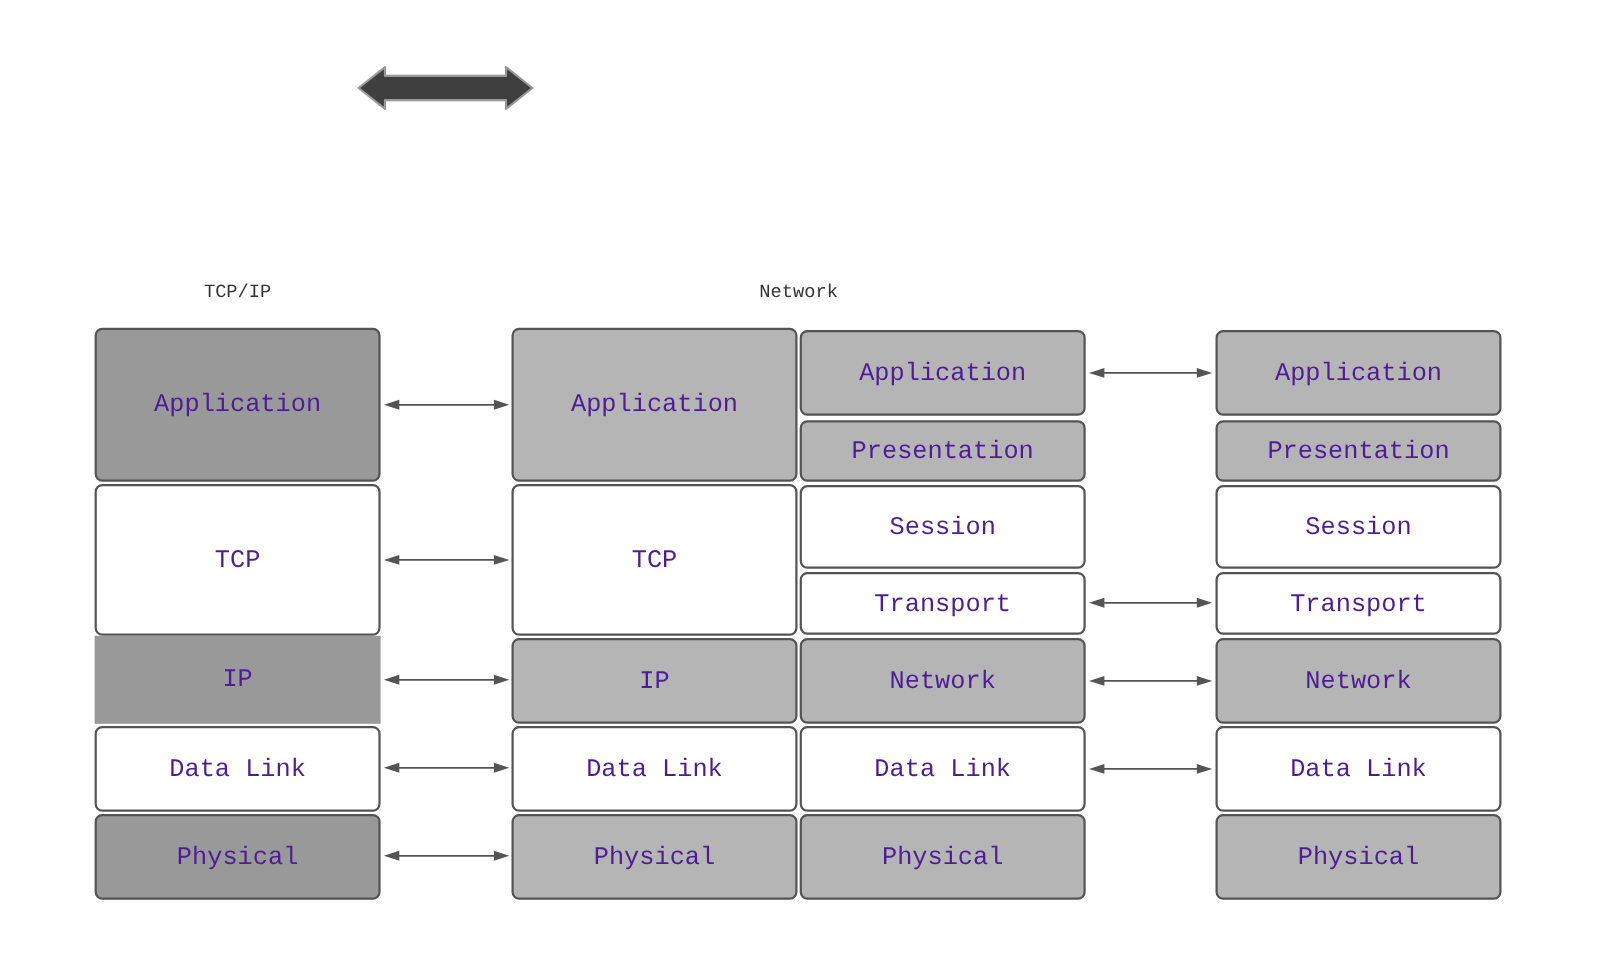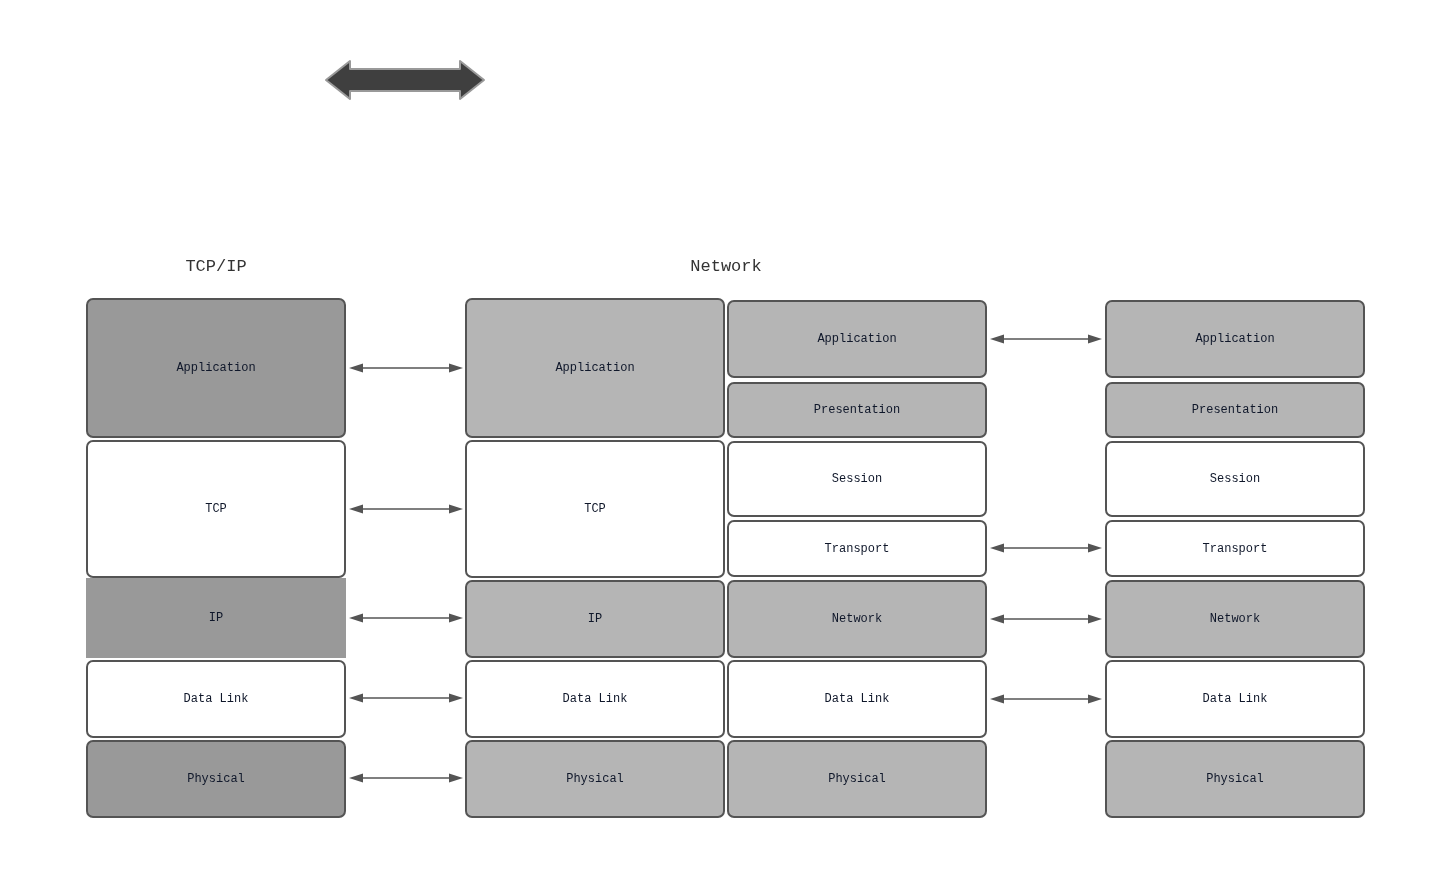--- a/index.html
+++ b/index.html
@@ -9,21 +9,21 @@
     color:#333333;overflow:hidden;
   }
   .col-header{
     position:absolute;height:20px;display:flex;align-items:center;justify-content:center;
     font-size:17px;color:#333333;
   }
   .box{
     position:absolute;box-sizing:border-box;
     border:2px solid #545454;border-radius:7px;
     display:flex;align-items:center;justify-content:center;
-    font-size:12px;color:#0f172a;text-align:center;
+    font-size:23px;color:#4c1d95;text-align:center;
   }
   .box.dark{background:#999999;}
   .box.light{background:#b5b5b5;}
   .box.white{background:#ffffff;}
   .box.noborder{border:none;border-radius:0;}
   .harrow{position:absolute;display:block;}
   .thickarrow{position:absolute;display:block;}
 </style>
 </head>
 <body>

